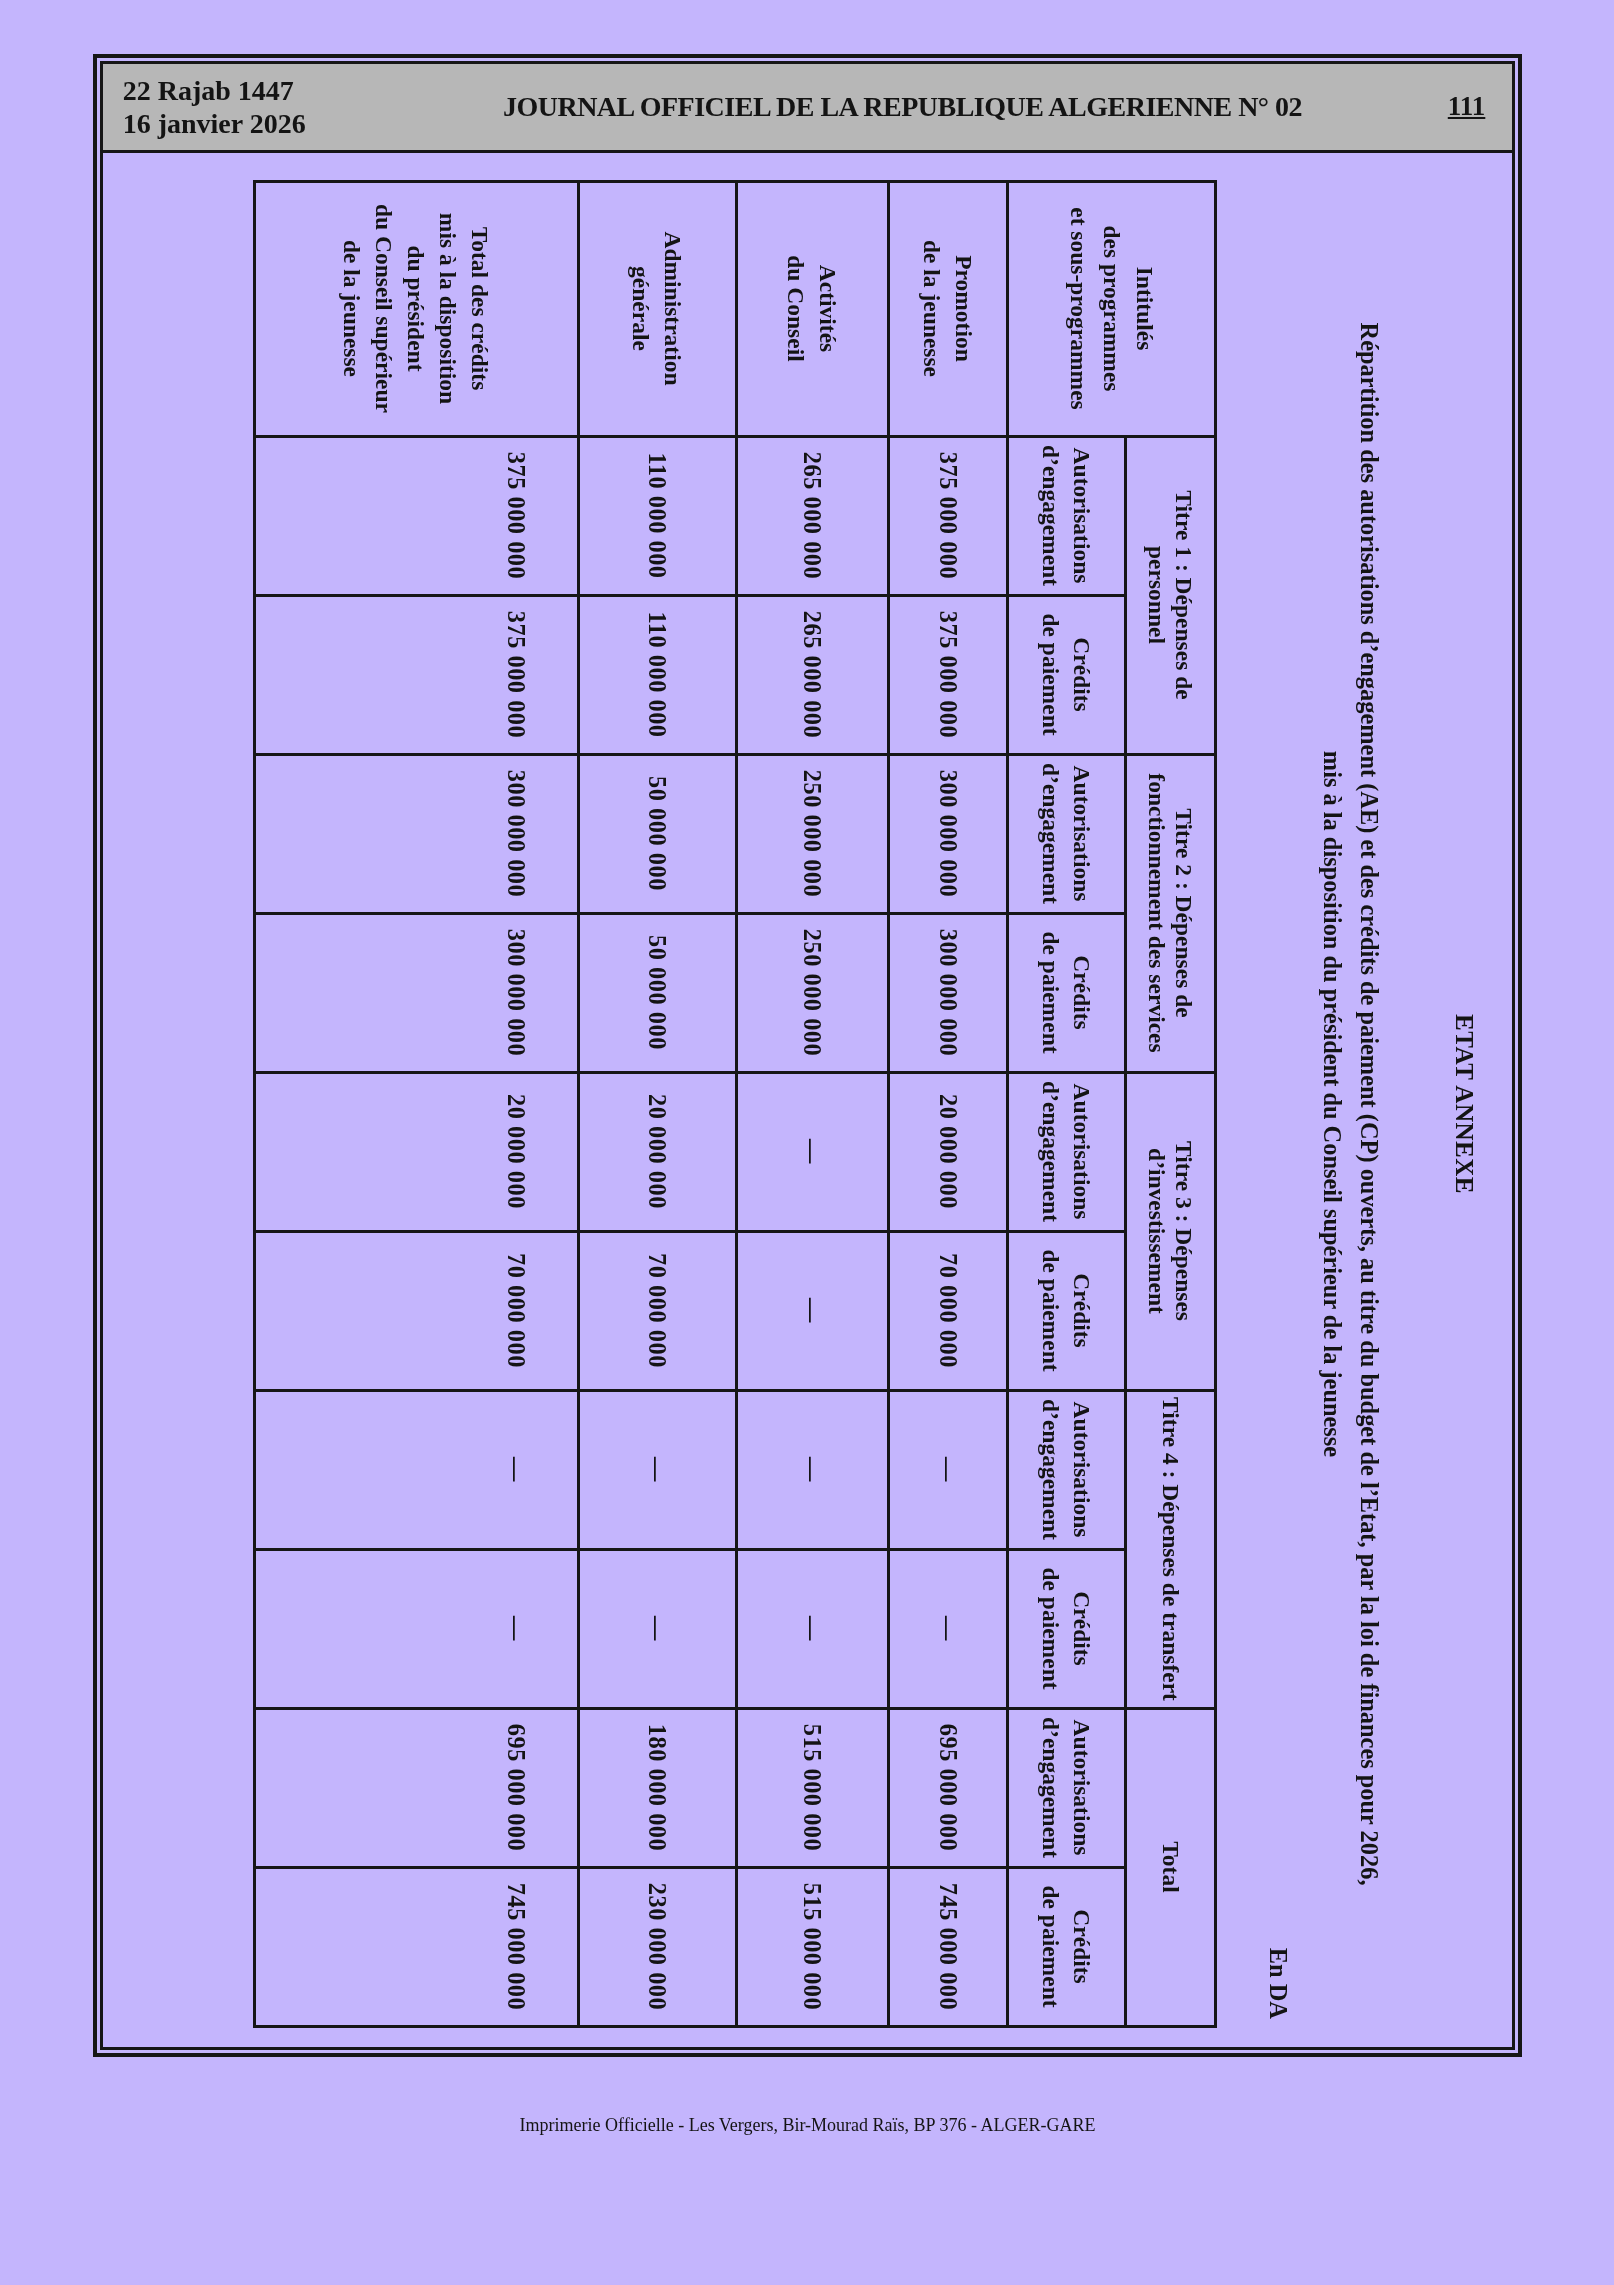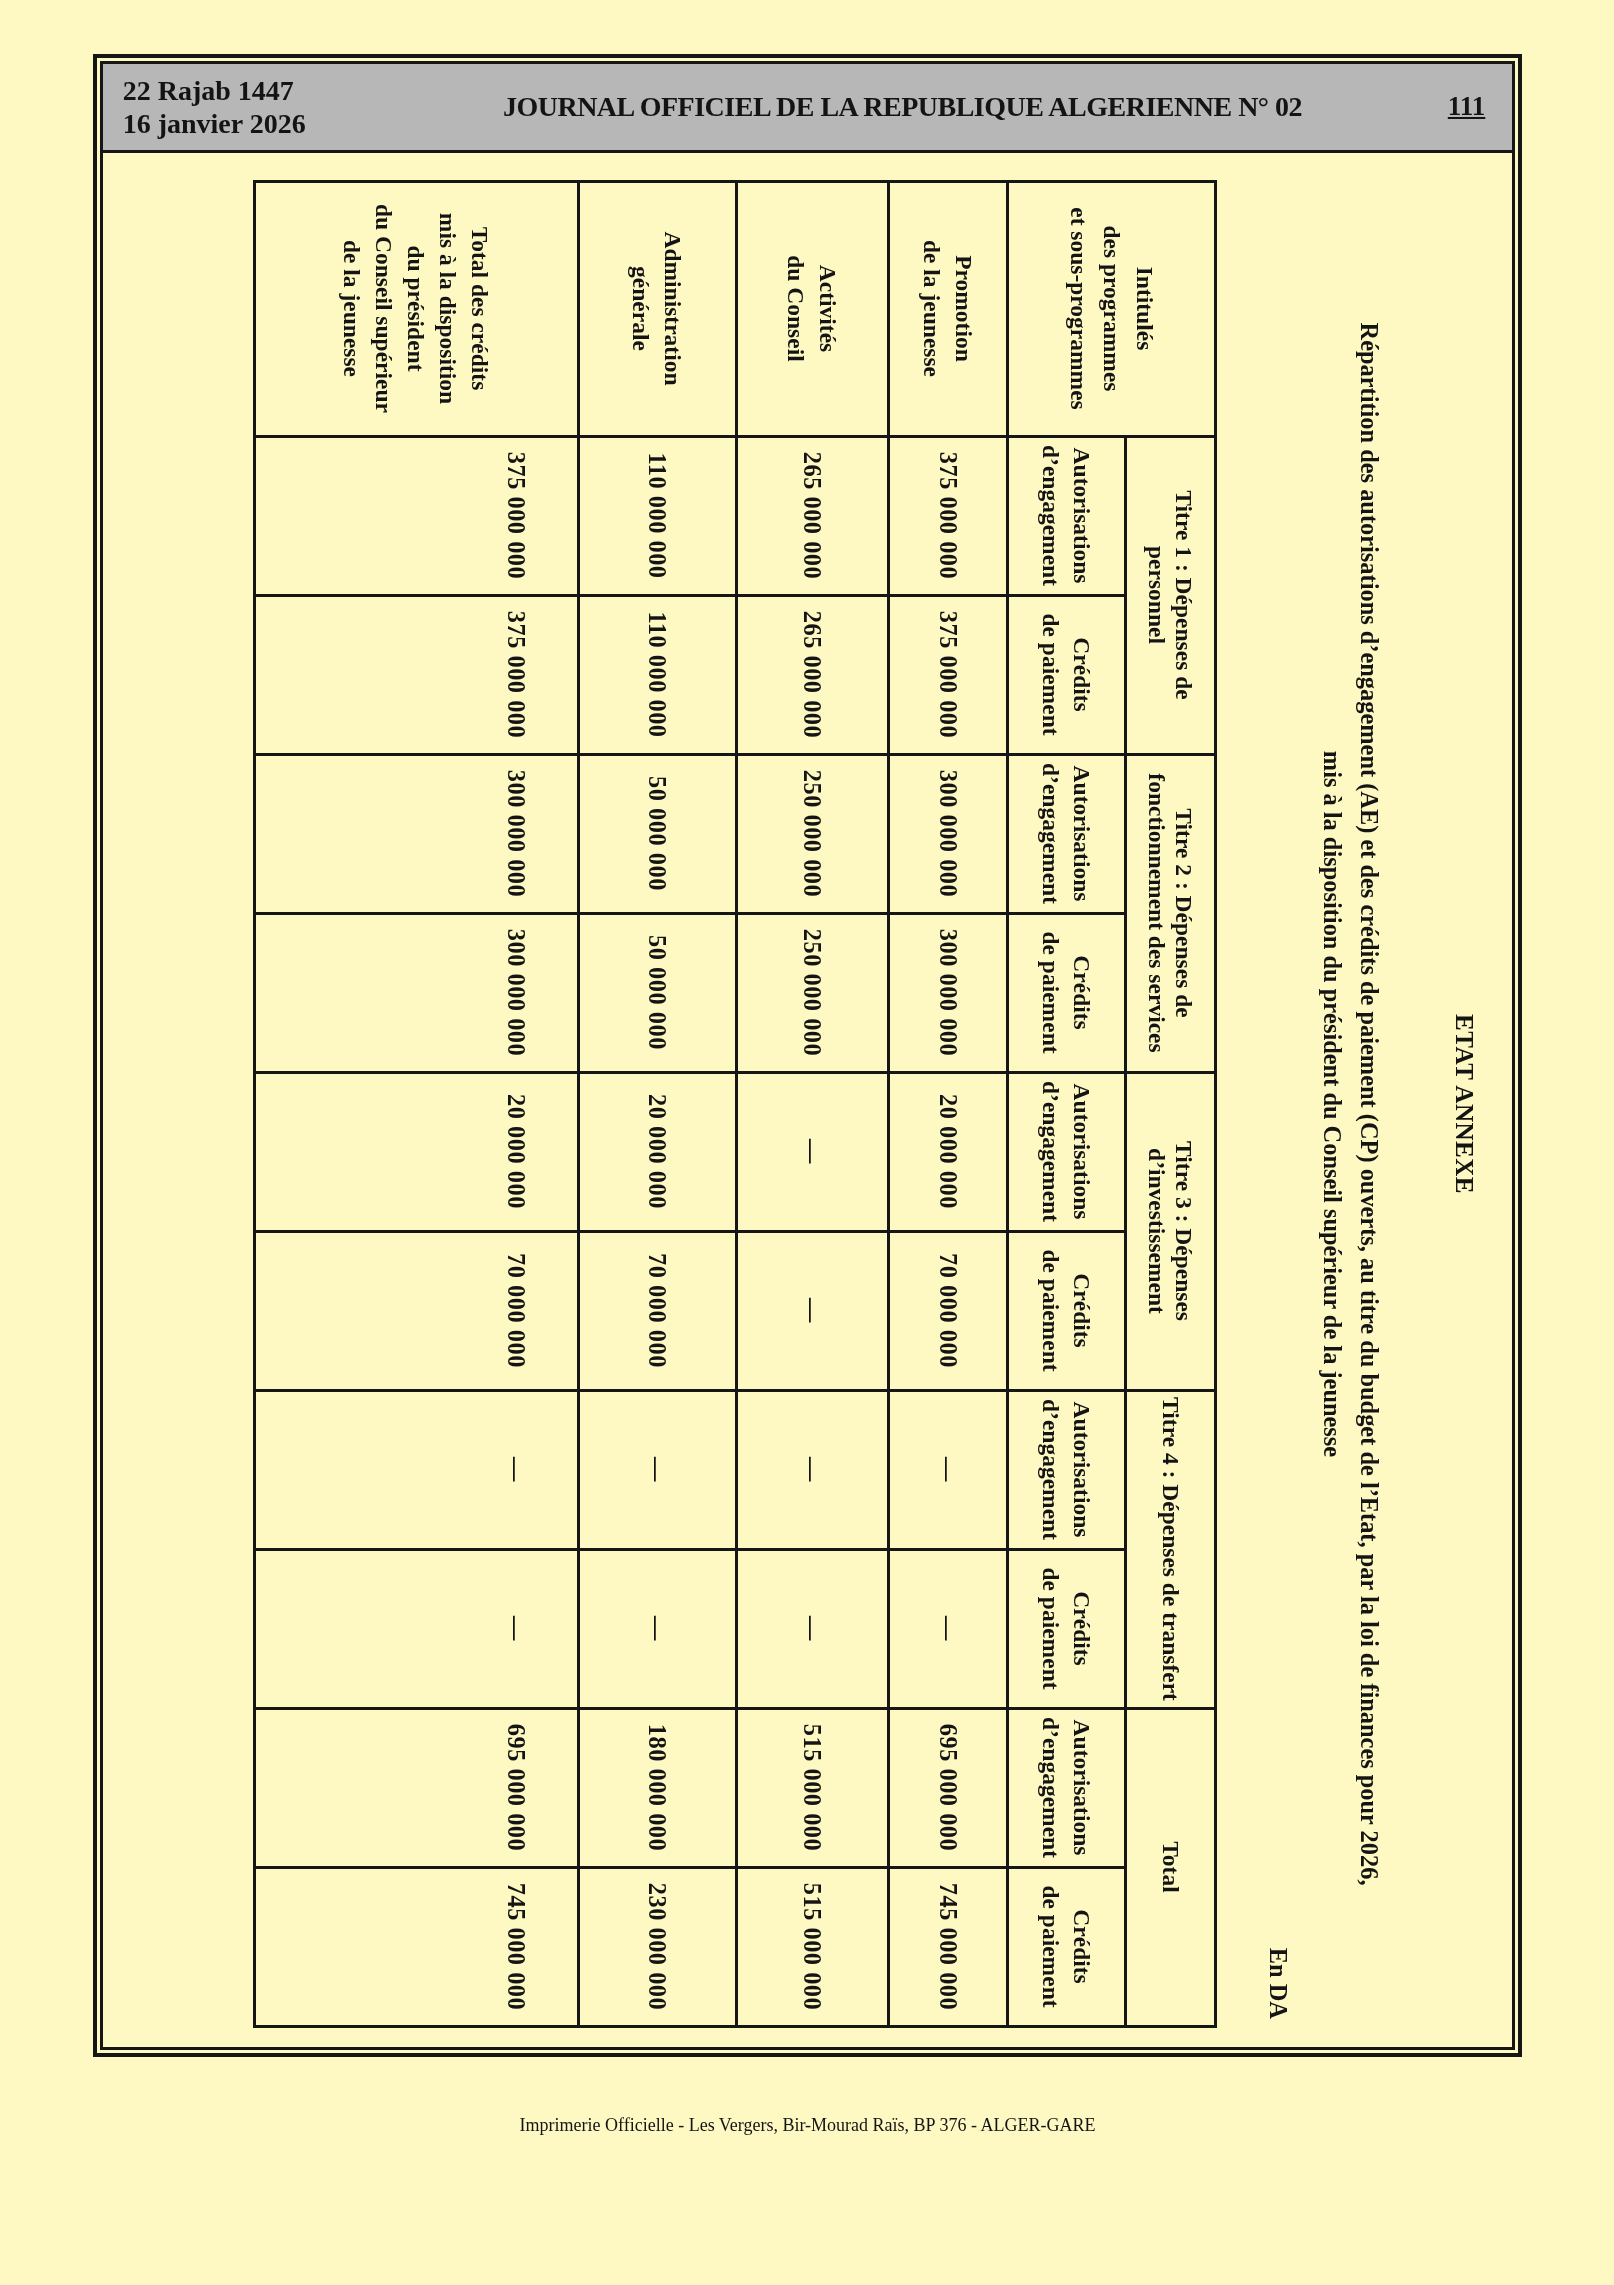--- a/index.html
+++ b/index.html
@@ -1,21 +1,21 @@
 <!DOCTYPE html>
 <html style="font-size:14.5px"><head>
 <meta charset="utf-8">
 <style>
   * { margin: 0; padding: 0; box-sizing: border-box; }
   html, body { background: #e8e8e8; }
   .page {
     position: relative;
     width: 1615px;
     height: 2285px;
-    background: #fef9c3;
+    background: #c4b5fd;
     font-family: "Liberation Serif", "DejaVu Serif", serif;
     color: #141414;
     overflow: hidden;
   }
   .frame {
     position: absolute;
     left: 93px;
     top: 54px;
     width: 1429px;
     height: 2003px;

